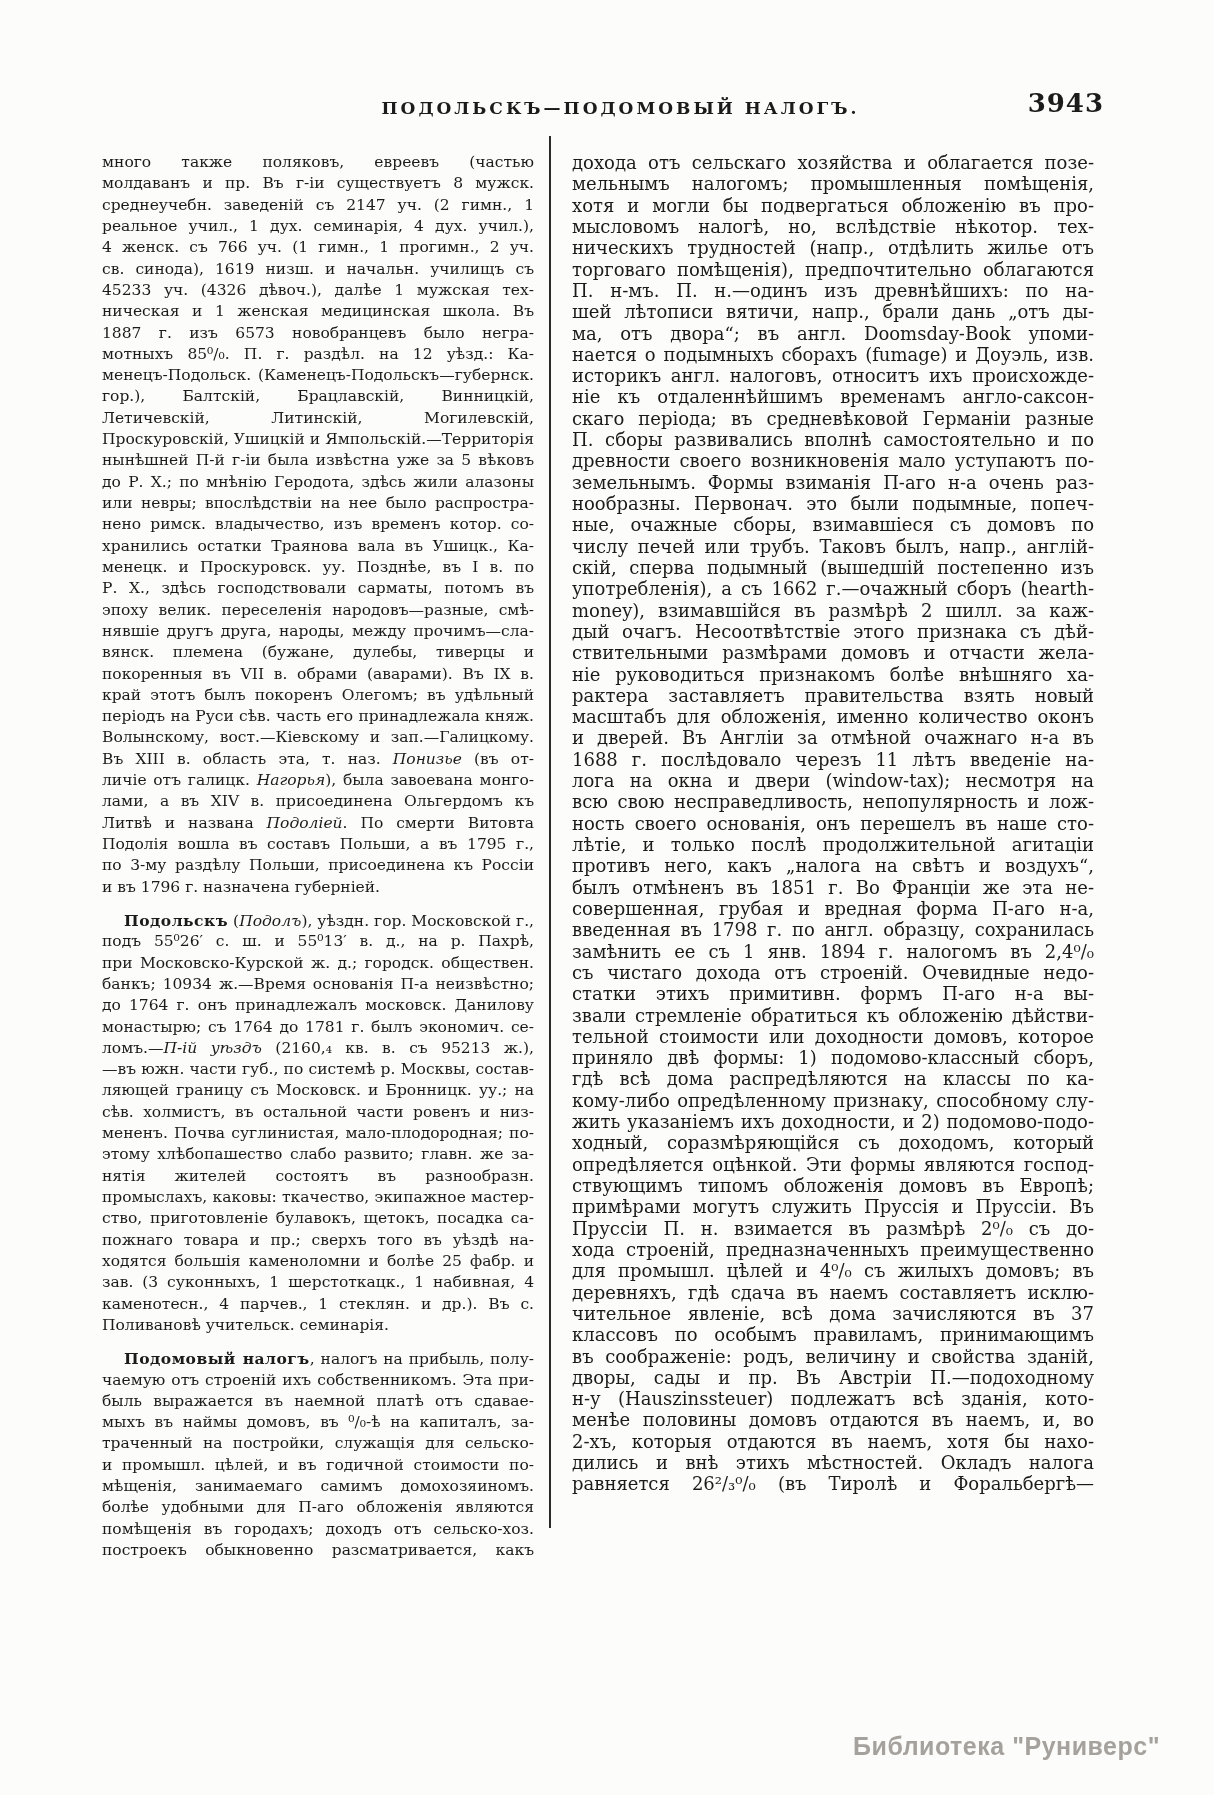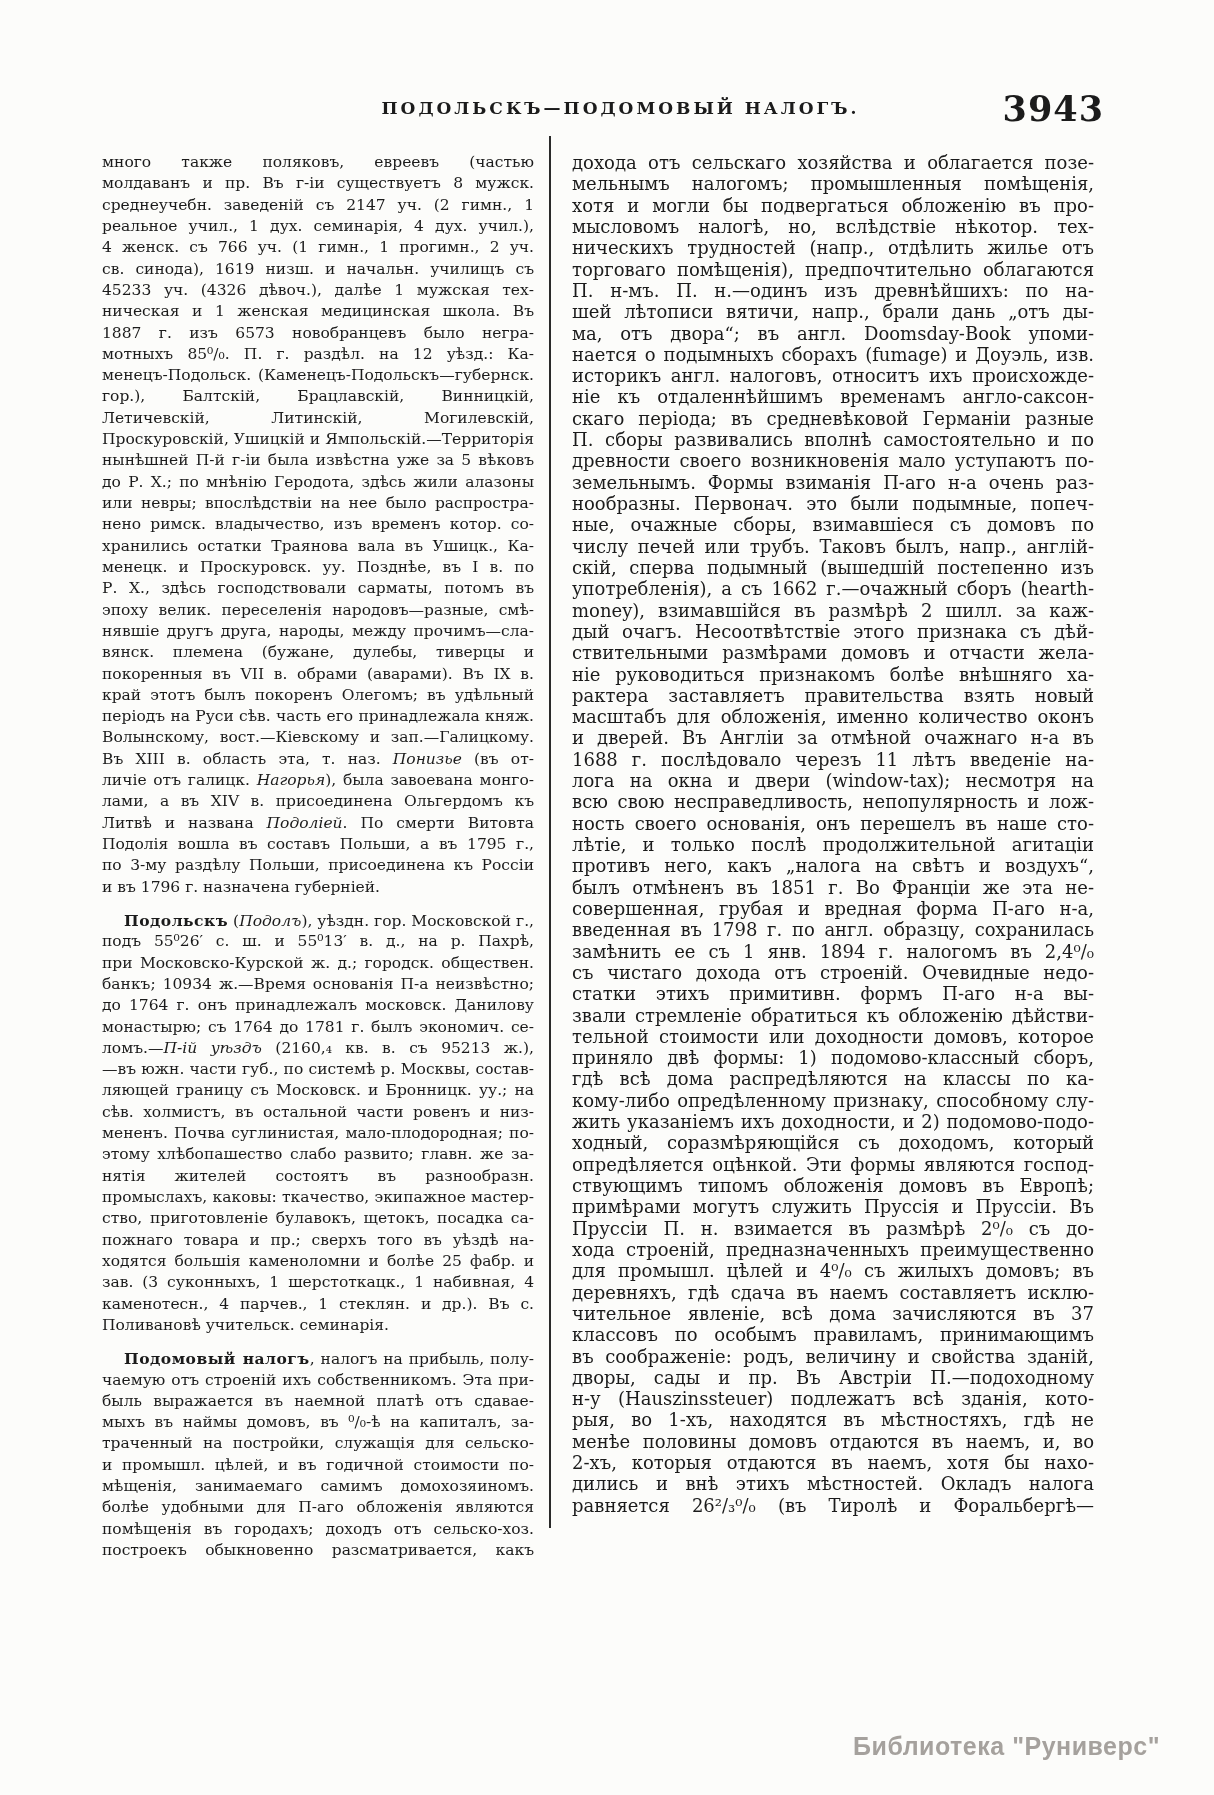--- a/index.html
+++ b/index.html
@@ -9,21 +9,21 @@
     font-family:"DejaVu Serif","Liberation Serif",serif;
     color:#1b1b1b;
   }
   .page-header{position:absolute;top:94px;left:90px;width:1016px;height:34px;text-decoration:underline;}
   .running-title{
     position:absolute;left:0;right:0;top:4px;text-align:center;padding-left:45px;
     font-size:17px;font-weight:bold;letter-spacing:3px;
   }
   .page-number{
     position:absolute;right:2px;top:-6px;
-    font-size:35px;font-weight:bold;letter-spacing:1px;
+    font-size:26px;font-weight:bold;letter-spacing:1px;
   }
   .column{position:absolute;top:140px;}
   .col-left{left:90px;width:456px;font-size:15.5px;}
   .col-right{left:560px;width:546px;font-size:18px;}
   .col-divider{
     position:absolute;left:549px;top:136px;height:1392px;width:2px;
     background:#2a2a2a;
   }
   .para{margin:12px;}
   .line{
@@ -177,21 +177,20 @@
       <div class="line">примѣрами могутъ служить Пруссія и Пруссіи. Въ</div>
       <div class="line">Пруссіи П. н. взимается въ размѣрѣ 2⁰/₀ съ до-</div>
       <div class="line">хода строеній, предназначенныхъ преимущественно</div>
       <div class="line">для промышл. цѣлей и 4⁰/₀ съ жилыхъ домовъ; въ</div>
       <div class="line">деревняхъ, гдѣ сдача въ наемъ составляетъ исклю-</div>
       <div class="line">чительное явленіе, всѣ дома зачисляются въ 37</div>
       <div class="line">классовъ по особымъ правиламъ, принимающимъ</div>
       <div class="line">въ соображеніе: родъ, величину и свойства зданій,</div>
       <div class="line">дворы, сады и пр. Въ Австріи П.—подоходному</div>
       <div class="line">н-у (Hauszinssteuer) подлежатъ всѣ зданія, кото-</div>
-      <div class="line">рыя, во 1-хъ, находятся въ мѣстностяхъ, гдѣ не</div>
       <div class="line">менѣе половины домовъ отдаются въ наемъ, и, во</div>
       <div class="line">2-хъ, которыя отдаются въ наемъ, хотя бы нахо-</div>
       <div class="line">дились и внѣ этихъ мѣстностей. Окладъ налога</div>
       <div class="line">равняется 26²/₃⁰/₀ (въ Тиролѣ и Форальбергѣ—</div>
     </div>
   </div>
 
 <div class="footer-watermark">Библиотека "Руниверс"</div>
 
 </body></html>

